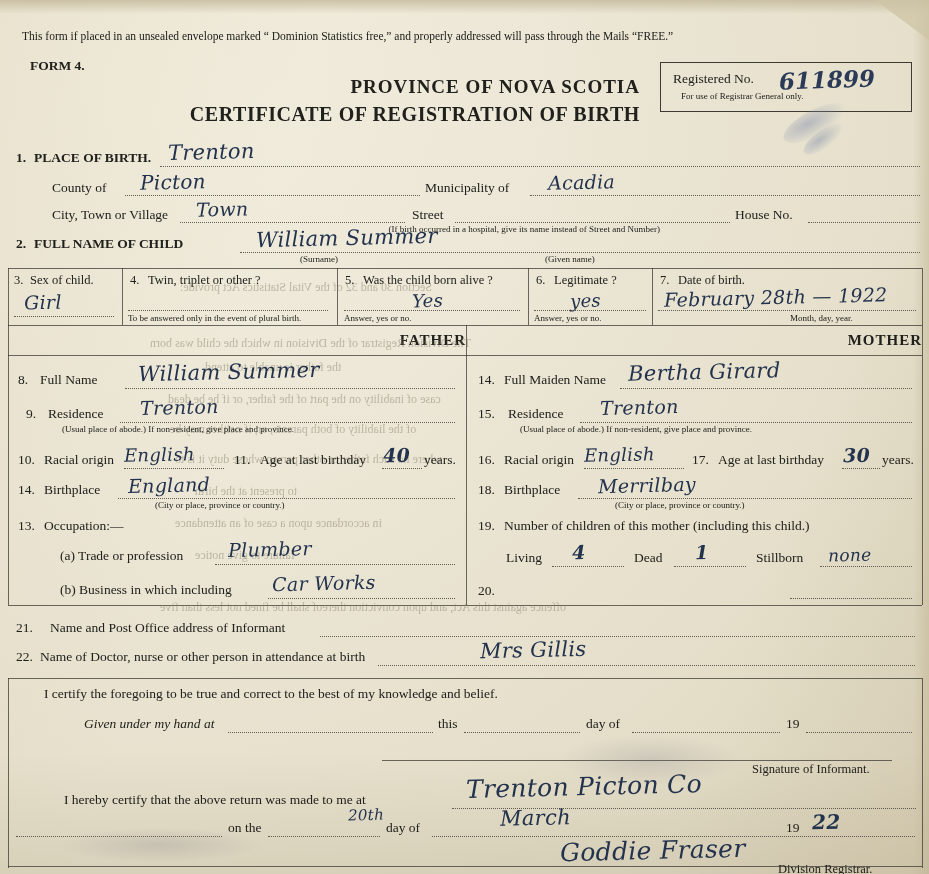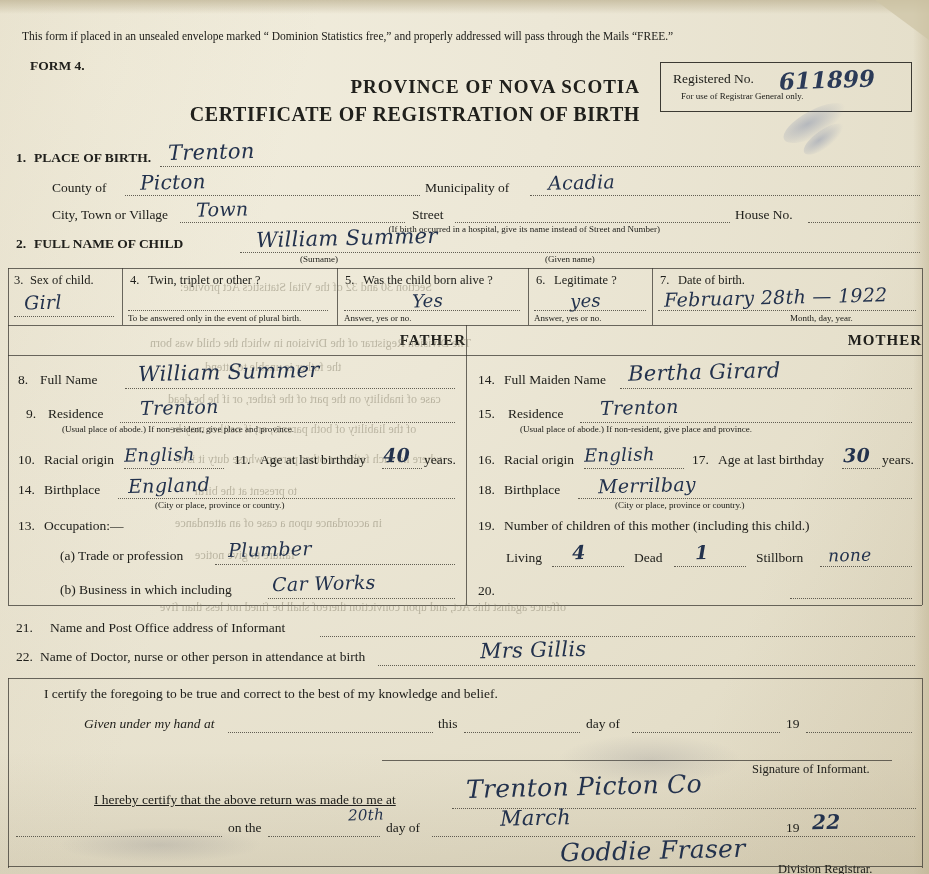--- a/index.html
+++ b/index.html
@@ -331,21 +331,21 @@
   <div class="dotted" style="left:632px;top:732px;width:148px;"></div>
   <div class="abs" style="left:644px;top:712px;"><span class="hand"></span></div>
 
   <div class="abs print s13" style="left:786px;top:716px;">19</div>
   <div class="dotted" style="left:806px;top:732px;width:106px;"></div>
   <div class="abs" style="left:812px;top:712px;"><span class="hand"></span></div>
 
   <div class="line" style="left:382px;top:760px;width:510px;height:1px;"></div>
   <div class="abs print s12" style="left:752px;top:762px;">Signature of Informant.</div>
 
-  <div class="abs print s13" style="left:94px;top:792px;text-decoration:underline;">I hereby certify that the above return was made to me at</div>
+  <div class="abs print s13" style="left:64px;top:792px;">I hereby certify that the above return was made to me at</div>
   <div class="dotted" style="left:452px;top:808px;width:464px;"></div>
   <div class="abs" style="left:466px;top:772px;"><span class="hand" style="font-size:25px;">Trenton Picton Co</span></div>
 
   <div class="dotted" style="left:16px;top:836px;width:206px;"></div>
   <div class="abs print s13" style="left:228px;top:820px;">on the</div>
   <div class="dotted" style="left:268px;top:836px;width:112px;"></div>
   <div class="abs" style="left:348px;top:806px;"><span class="hand" style="font-size:15px;">20th</span></div>
 
   <div class="abs print s13" style="left:386px;top:820px;">day of</div>
   <div class="dotted" style="left:432px;top:836px;width:483px;"></div>

